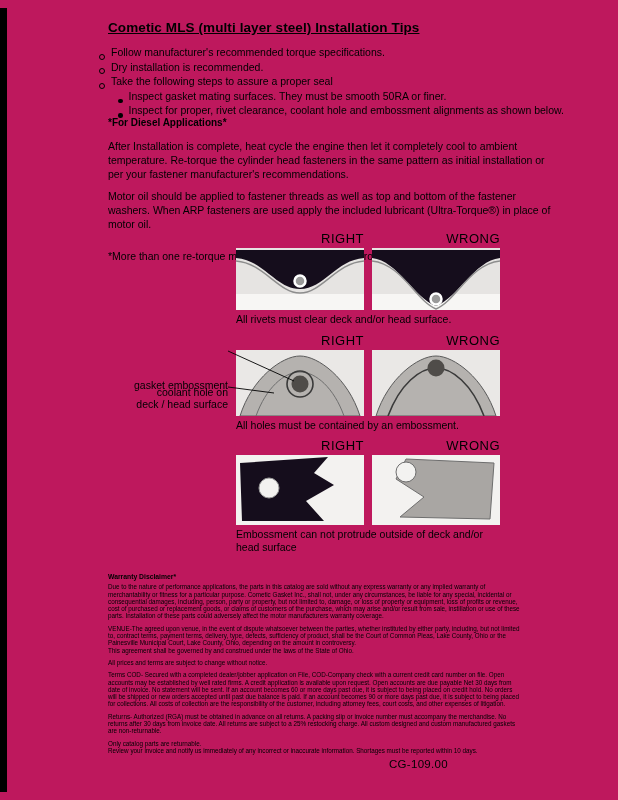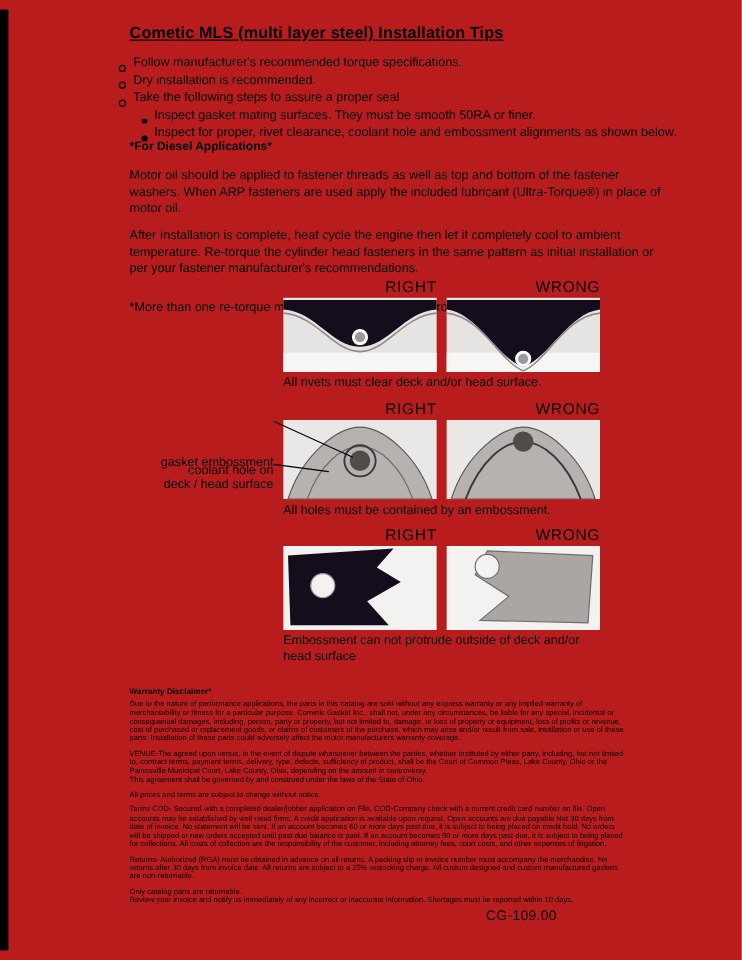--- a/index.html
+++ b/index.html
@@ -3,21 +3,21 @@
 <meta charset="utf-8">
 <style>
   html, body { margin: 0; padding: 0; }
   body {
     width: 618px; height: 800px;
     background: #ffffff;
     font-family: "Liberation Sans", sans-serif;
     color: #000;
     position: relative;
   }
-  .page { position: absolute; left: 0; top: 0; width: 618px; height: 800px; background: #b91c1c; overflow: hidden; }
+  .page { position: absolute; left: 0; top: 0; width: 618px; height: 800px; background: #be185d; overflow: hidden; }
 
   .spine { position: absolute; left: 0; top: 8px; width: 7px; height: 784px; background: #000; }
 
   .title {
     position: absolute; left: 108px; top: 20px;
     font-size: 13.5px; font-weight: 700; text-decoration: underline; letter-spacing: .1px;
     margin: 0;
   }
 
   .tips { position: absolute; left: 99px; top: 45px; width: 480px; font-size: 10.5px; line-height: 14.5px; }
@@ -42,21 +42,21 @@
 
   .callout { position: absolute; font-size: 10.5px; line-height: 12px; text-align: right; }
   .callout-coolant { left: -104px; top: 12px; width: 96px; margin-top: 41px; }
   .callout-emb { left: -122px; top: 46px; width: 114px; }
   .callout-lines { position: absolute; left: -14px; top: 14px; width: 92px; height: 58px; overflow: visible; pointer-events: none; }
 
   .warranty { position: absolute; left: 108px; top: 573px; width: 414px; font-size: 6.3px; line-height: 7.3px; }
   .warranty .wheading { font-weight: 700; font-size: 6.8px; margin: 0 0 3px; }
   .warranty p { margin: 0 0 5px; }
 
-  .footer-code { position: absolute; left: 405px; top: 758px; font-size: 11.5px; letter-spacing: .3px; }
+  .footer-code { position: absolute; left: 389px; top: 758px; font-size: 11.5px; letter-spacing: .3px; }
 </style>
 </head>
 <body>
 
 <div class="page">
 
   <div class="spine"></div>
 
   <h1 class="title">Cometic MLS (multi layer steel) Installation Tips</h1>
 
@@ -78,22 +78,22 @@
       <span>Inspect gasket mating surfaces.  They must be smooth 50RA or finer.</span>
     </div>
     <div class="tip sub">
       <span class="marker f"></span>
       <span>Inspect for proper, rivet clearance, coolant hole and embossment alignments as shown below.</span>
     </div>
   </div>
 
   <div class="diesel">
     <h2 class="diesel-heading">*For Diesel Applications*</h2>
+    <p>After Installation is complete, heat cycle the engine then let it completely cool to ambient temperature. Re-torque the cylinder head fasteners in the same pattern as initial installation or per your fastener manufacturer's recommendations.</p>
     <p>Motor oil should be applied to fastener threads as well as top and bottom of the fastener washers. When ARP fasteners are used apply the included lubricant (Ultra-Torque®) in place of motor oil.</p>
-    <p>After Installation is complete, heat cycle the engine then let it completely cool to ambient temperature. Re-torque the cylinder head fasteners in the same pattern as initial installation or per your fastener manufacturer's recommendations.</p>
     <p class="note">*More than one re-torque may be required to achieve proper fastener stretch*</p>
   </div>
 
   <div class="diagrams">
 
     <div class="drow">
       <div class="dheads">
         <span>RIGHT</span>
         <span>WRONG</span>
       </div>

